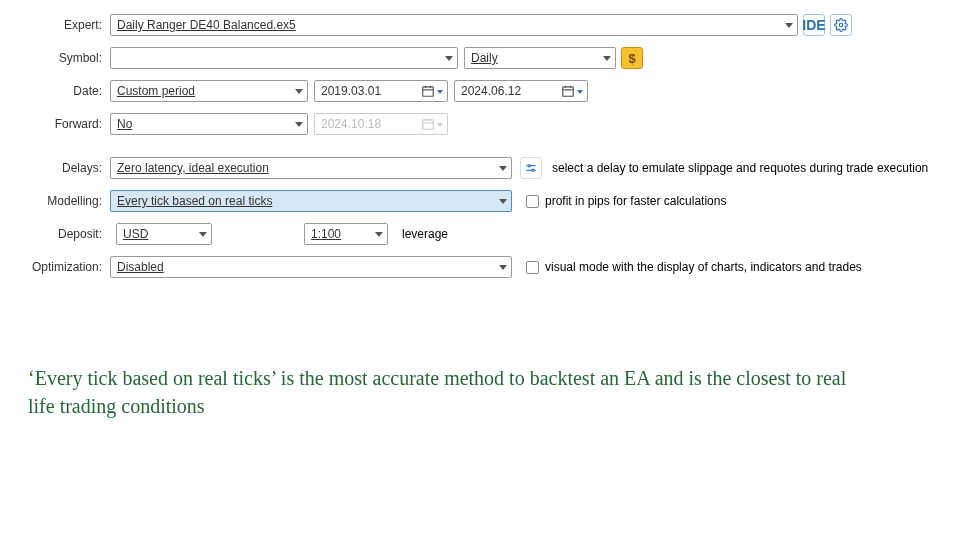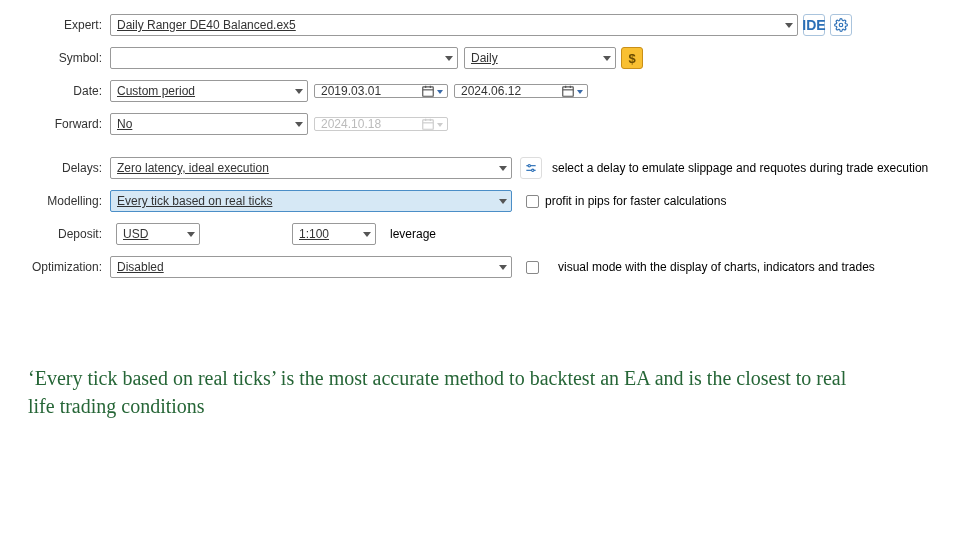--- a/index.html
+++ b/index.html
@@ -46,21 +46,21 @@
     border-top: 5px solid #555;
   }
   .select.highlighted {
     background: #d6e8f5;
     border-color: #4b8ec7;
     justify-content: center;
   }
   .date-input {
     border: 1px solid #999;
     border-radius: 2px;
-    height: 14px;
+    height: 22px;
     background: #fff;
     display: flex;
     align-items: center;
     padding: 0 4px 0 6px;
     font-size: 12px;
     gap: 20px;
   }
   .date-input.disabled {
     color: #bbb;
     border-color: #ccc;
@@ -245,37 +245,37 @@
     <span class="dropdown-arrow"></span>
   </div>
   <div style="width:14px"></div>
   <span class="checkbox"></span>
   <span class="inline-text" style="margin-left:0">profit in pips for faster calculations</span>
 </div>
 
 <div class="row">
   <div class="label">Deposit:</div>
   <div class="gap"></div>
-  <div class="select" style="width:84px">
+  <div class="select" style="width:96px">
     <span class="select-text">USD</span>
     <span class="dropdown-arrow"></span>
   </div>
   <div style="width:92px"></div>
   <div class="select" style="width:84px">
     <span class="select-text">1:100</span>
     <span class="dropdown-arrow"></span>
   </div>
   <div style="width:14px"></div>
   <span class="inline-text" style="margin-left:0">leverage</span>
 </div>
 
 <div class="row">
   <div class="label">Optimization:</div>
   <div class="select" style="width:402px">
     <span class="select-text">Disabled</span>
     <span class="dropdown-arrow"></span>
   </div>
   <div style="width:14px"></div>
   <span class="checkbox"></span>
-  <span class="inline-text" style="margin-left:13px">visual mode with the display of charts, indicators and trades</span>
+  <span class="inline-text" style="margin-left:0">visual mode with the display of charts, indicators and trades</span>
 </div>
 
 <div class="caption">‘Every tick based on real ticks’ is the most accurate method to backtest an EA and is the closest to real life trading conditions</div>
 
 </body></html>

